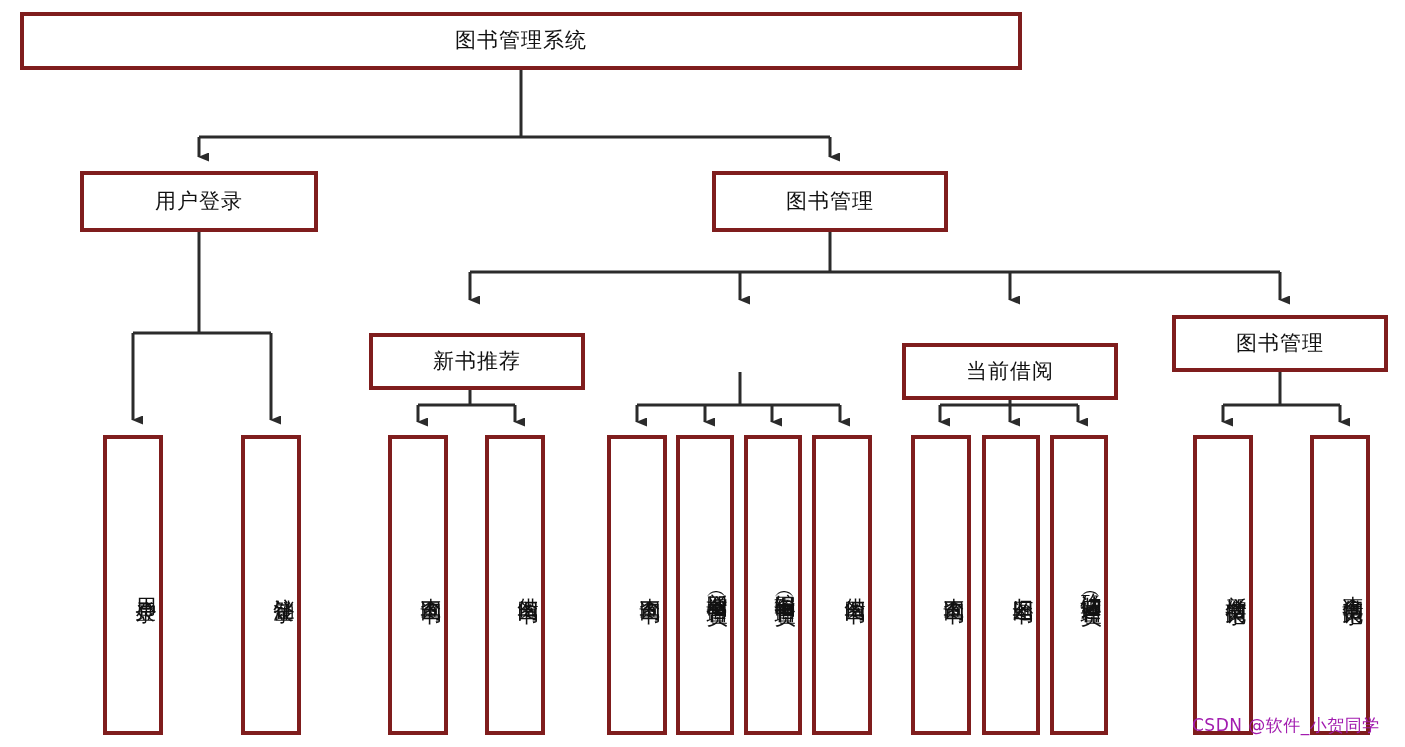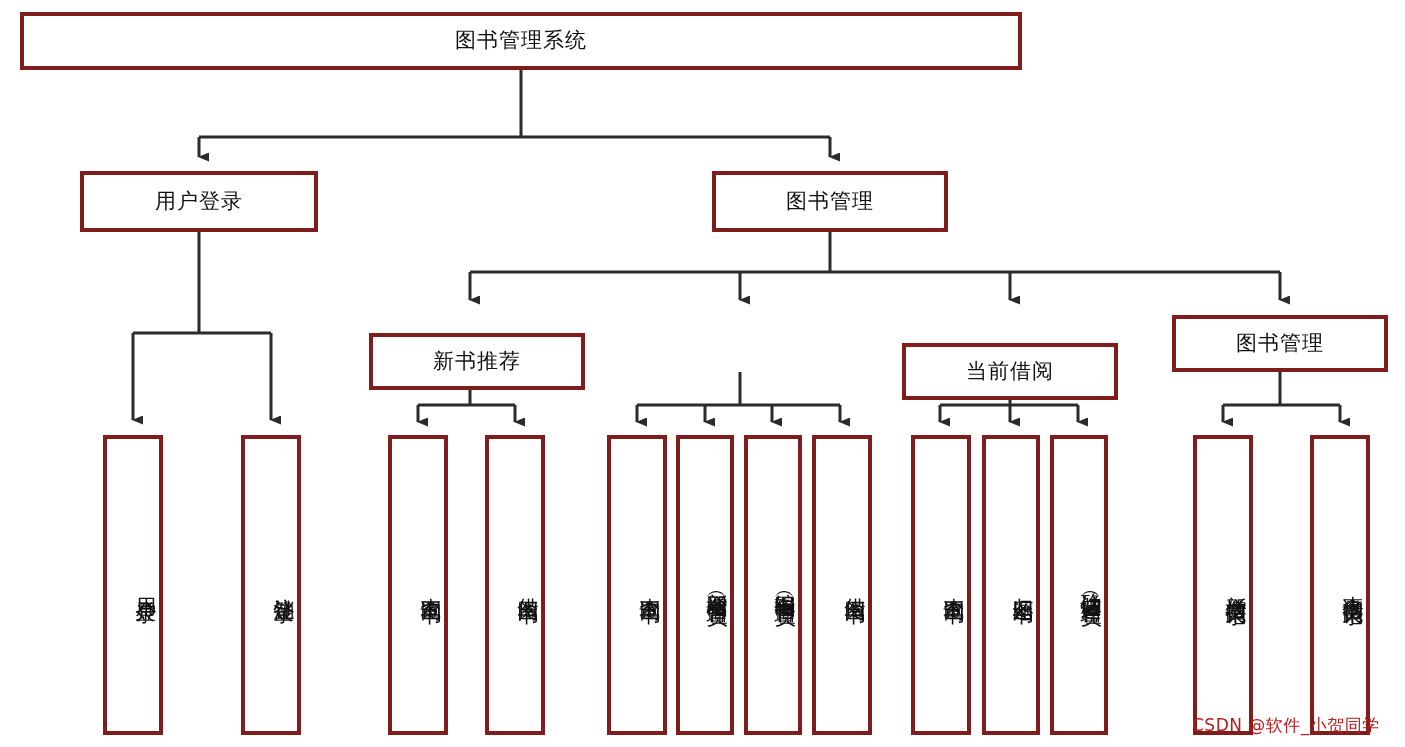--- a/index.html
+++ b/index.html
@@ -50,21 +50,21 @@
     padding-top: 6px;
     padding-bottom: 6px;
     align-items: flex-start;
     justify-content: center;
   }
   .node-box.vert.tall-text {
     align-items: flex-start;
   }
   .watermark {
     position: absolute;
-    color: #b91c1c;
+    color: #a21caf;
     font-size: 17px;
     letter-spacing: 0.5px;
     white-space: nowrap;
     user-select: none;
   }
 </style>
 </head>
 <body>
 
 <div id="diagram-root">

